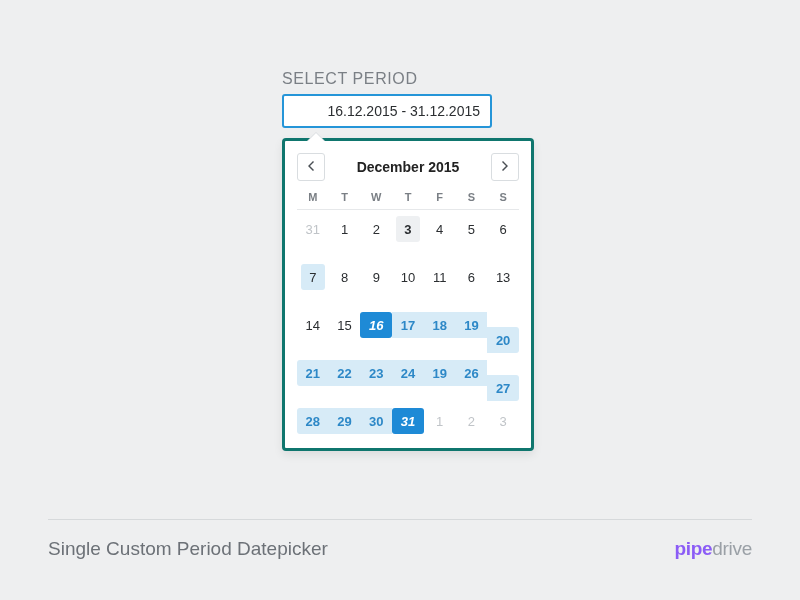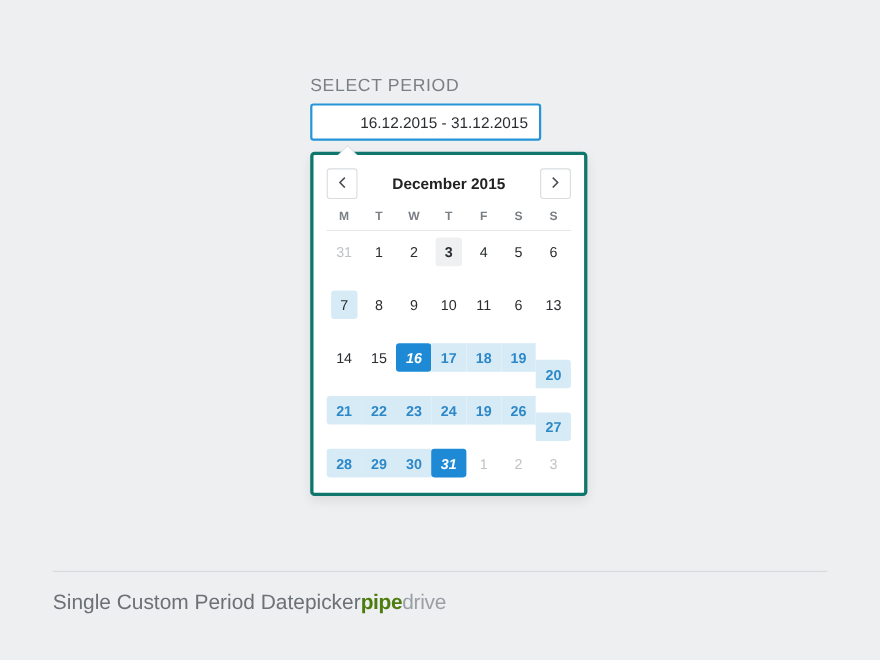--- a/index.html
+++ b/index.html
@@ -163,33 +163,34 @@
     bottom: 40px;
   }
   .divider {
     height: 1px;
     background: #d6d9db;
     margin-bottom: 18px;
   }
   .footer-row {
     display: flex;
     align-items: center;
+    justify-content: space-between;
   }
   .caption {
     font-size: 19px;
     font-weight: 300;
     color: #6c7177;
   }
   .logo {
     font-size: 19px;
     font-weight: 700;
     color: #9aa0a6;
     letter-spacing: -0.3px;
   }
-  .logo .pipe { font-weight: 700; color: #4d7c0f; }
+  .logo .pipe { font-weight: 700; color: #8b5cf6; }
   .logo .drive { font-weight: 400; color: #9aa0a6; }
 </style>
 </head>
 <body>
 
 <div class="stage">
   <div class="field-label">SELECT PERIOD</div>
   <input class="date-input" type="text" value="16.12.2015 - 31.12.2015" style="">
 
   <div class="popover">

